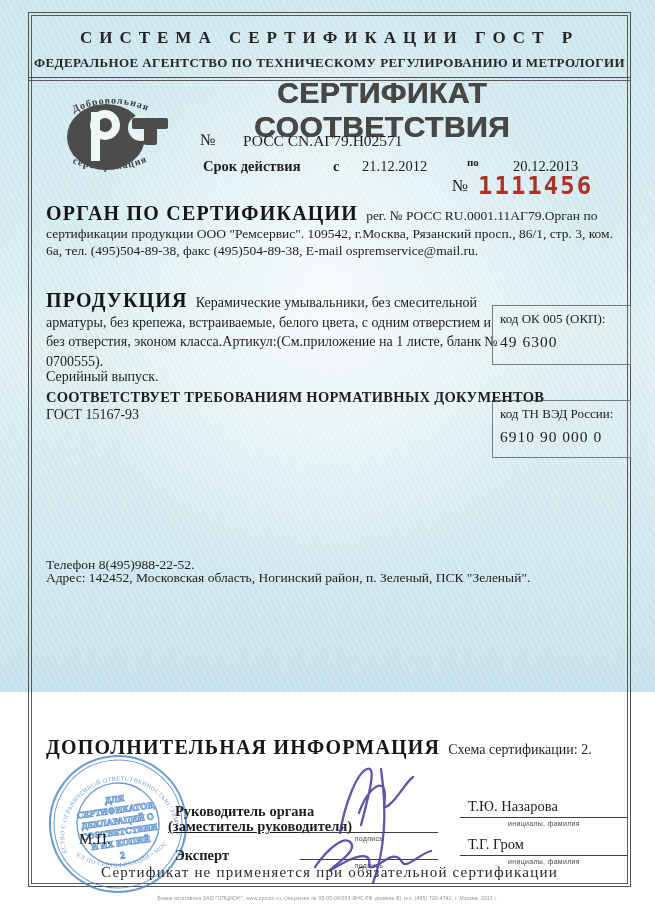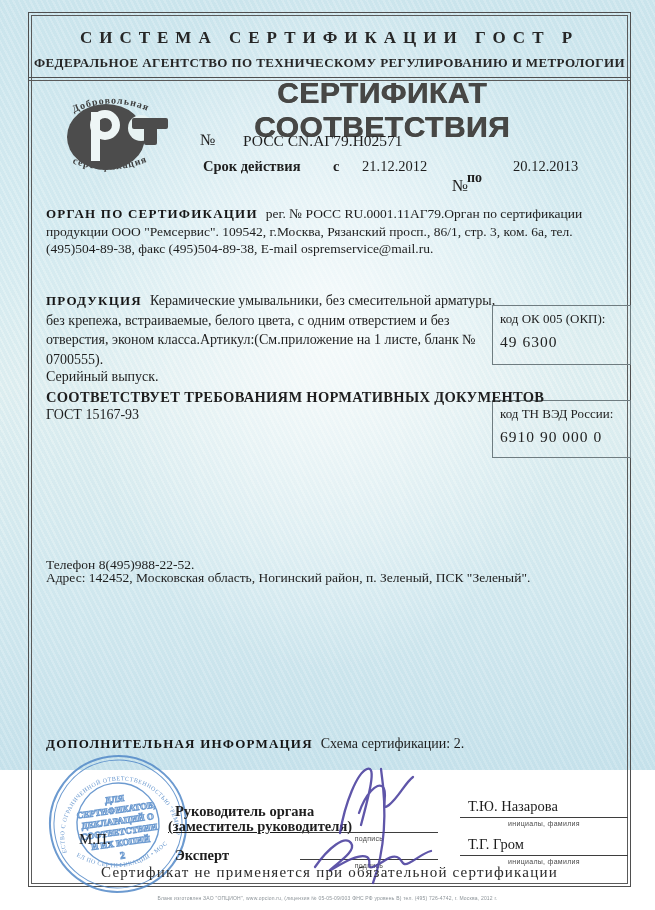--- a/index.html
+++ b/index.html
@@ -3,21 +3,21 @@
 <meta charset="utf-8">
 <style>
   * { margin:0; padding:0; box-sizing:border-box; }
   html,body { width:655px; height:910px; }
   body{
     font-family:"Liberation Serif","DejaVu Serif",serif;
     color:#1e1e1e;
     overflow:hidden;
   }
   .page{
-    position:relative; width:655px; height:770px;
+    position:relative; width:655px; height:692px;
     background:
       radial-gradient(ellipse at 50% 42%, rgba(255,255,255,.75) 0%, rgba(255,255,255,0) 55%),
       repeating-linear-gradient(63deg, rgba(255,255,255,.10) 0 2px, rgba(160,205,220,.10) 2px 5px),
       linear-gradient(180deg,#cfe7ee 0%, #d9edf2 30%, #e3f1f2 50%, #d5eaf0 78%, #c9e3ec 100%);
   }
   .frame{
     position:absolute; left:28px; top:12px; width:603px; height:875px;
     border:1.6px solid #4f4f4f;
   }
   .frame::before{
@@ -35,21 +35,21 @@
     font-weight:bold; font-size:13px; letter-spacing:.4px; color:#262626;
   }
   .doc-title{
     position:absolute; left:147px; top:76px; width:470px; text-align:center;
     font-family:"Liberation Sans","DejaVu Sans",sans-serif;
     font-weight:bold; font-size:30px; letter-spacing:.5px; color:#474745;
     text-shadow:.6px 0 0 #474745;
   }
   .abs{ position:absolute; }
   .b{ font-weight:bold; }
-  .slabel{ font-weight:bold; font-size:13px; letter-spacing:1.2px; margin-right:8px; color:#161616; }
+  .slabel{ font-weight:bold; font-size:20px; letter-spacing:1.2px; margin-right:8px; color:#161616; }
   .para{ font-size:13.5px; line-height:17.5px; }
 
   .codebox{
     position:absolute; border:1px solid #6f7c80; padding:5px 7px;
     font-size:13px; color:#222; background:rgba(255,255,255,.06);
   }
   .codebox .val{ text-align:left; font-size:15.5px; letter-spacing:1px; margin-top:6px; }
 
   .uline{ position:absolute; border-bottom:1px solid #3e3e3e; }
   .cap{ position:absolute; font-size:7px; color:#4a4a4a; text-align:center;
@@ -104,24 +104,25 @@
   </svg>
 
   <div class="doc-title">СЕРТИФИКАТ СООТВЕТСТВИЯ</div>
 
   <div class="abs" style="left:200px;top:131px;font-size:16px">№</div>
   <div class="abs" style="left:243px;top:132px;font-size:15.5px">РОСС CN.АГ79.Н02571</div>
 
   <div class="abs b" style="left:203px;top:158px;font-size:14.5px">Срок действия</div>
   <div class="abs b" style="left:333px;top:158px;font-size:14.5px">с</div>
   <div class="abs" style="left:362px;top:158px;font-size:14.5px">21.12.2012</div>
-  <div class="abs b" style="left:467px;top:170px;font-size:14px">по</div>
+  <div class="abs b" style="left:467px;top:156px;font-size:11px">по</div>
   <div class="abs" style="left:513px;top:158px;font-size:14.5px">20.12.2013</div>
 
   <div class="abs" style="left:452px;top:176px;font-size:17px">№</div>
+  <div class="abs red-no" style="left:478px;top:172px">1111456</div>
 
   <p class="abs para" style="left:46px;top:205px;width:574px">
     <span class="slabel">ОРГАН ПО СЕРТИФИКАЦИИ</span><span>рег. № РОСС RU.0001.11АГ79.Орган по сертификации продукции ООО "Ремсервис". 109542, г.Москва, Рязанский просп., 86/1, стр. 3, ком. 6а, тел. (495)504-89-38, факс (495)504-89-38, E-mail ospremservice@mail.ru.</span>
   </p>
 
   <p class="abs para" style="left:46px;top:291px;width:452px;font-size:14px;line-height:19.5px">
     <span class="slabel">ПРОДУКЦИЯ</span><span>Керамические умывальники, без смесительной арматуры, без крепежа, встраиваемые, белого цвета, с одним отверстием и без отверстия, эконом класса.Артикул:(См.приложение на 1 листе, бланк № 0700555).</span>
   </p>
   <div class="abs" style="left:46px;top:369px;font-size:14px">Серийный выпуск.</div>
 

